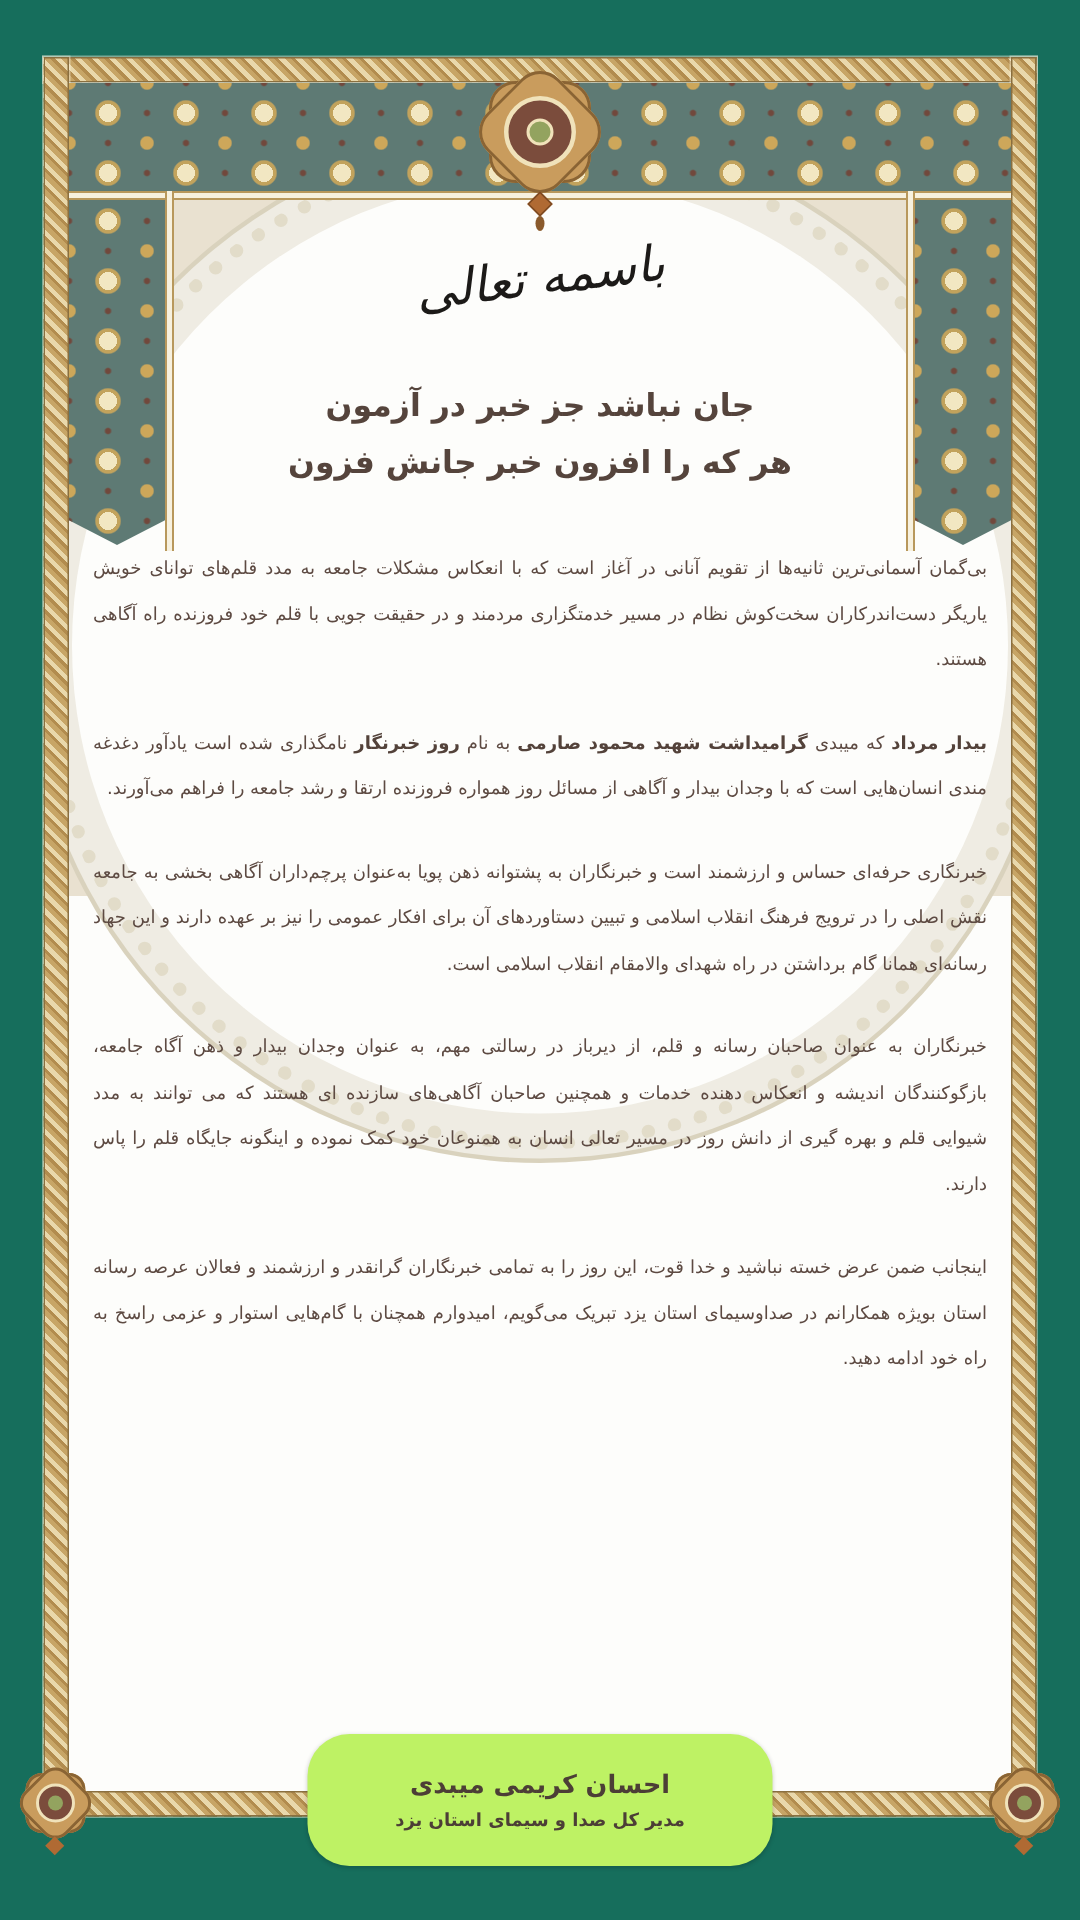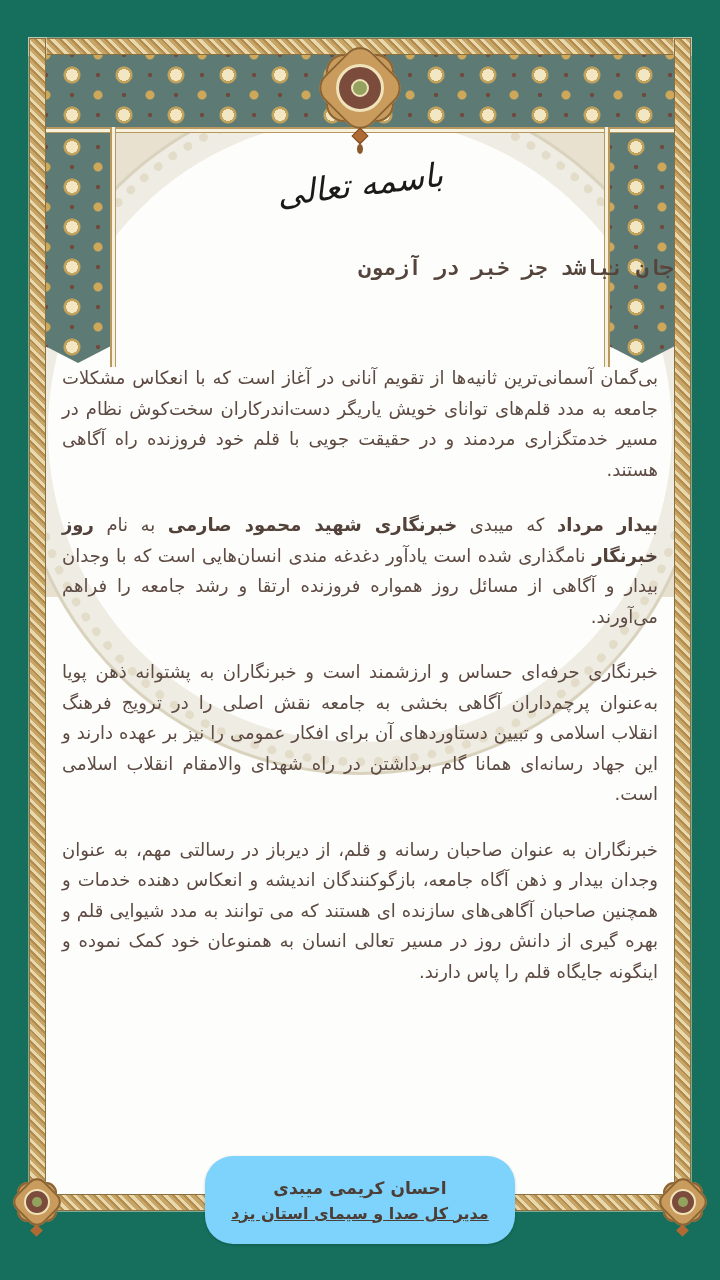--- a/index.html
+++ b/index.html
@@ -57,40 +57,40 @@
   }
   .arch::after{content:'';position:absolute;inset:-24px;border-radius:50%;
     border:9px dotted #e2dcc9;}
   
   .calligraphy{
     position:absolute;left:0;top:110px;width:628px;text-align:center;
     font-size:33px;font-style:italic;color:#1c1a18;
     transform:rotate(-7deg);letter-spacing:1px;
   }
   .poem{
-    position:absolute;left:0;top:196px;width:628px;text-align:right;
-    font-weight:bold;font-size:21px;line-height:38px;color:#55443c;font-family:Liberation Mono, monospace;
+    position:absolute;left:0;top:196px;width:628px;text-align:center;
+    font-weight:bold;font-size:21px;line-height:38px;color:#55443c;
   }
   .content{
     position:absolute;left:16px;top:308px;width:596px;
-    font-size:18px;line-height:30.5px;color:#5d4a42;
+    font-size:12px;line-height:30.5px;color:#5d4a42;
     text-align:justify;
   }
   .content p.para{margin:0 0 25px 0;}
   .content span.bold{font-weight:bold;color:#53423a;}
   
   .signature{
     position:absolute;left:205px;top:1156px;width:310px;height:88px;
-    background:#7dd3fc;border-radius:28px;
+    background:#bef264;border-radius:28px;
     box-shadow:0 1px 3px rgba(0,0,0,.18);
     display:flex;flex-direction:column;justify-content:center;align-items:center;gap:6px;
     text-align:center;color:#4c3e36;font-weight:bold;
   }
   .sig-name{font-size:17px;}
-  .sig-title{font-size:16px;text-decoration:underline;}
+  .sig-title{font-size:12px;}
   
   .toranj{position:absolute;left:318px;top:46px;width:84px;height:120px;}
   .star{position:absolute;background:#c99c5d;box-shadow:inset 0 0 0 2px #8a6434;}
   .toranj .s1{left:8px;top:8px;width:68px;height:68px;border-radius:18px;}
   .toranj .s2{left:8px;top:8px;width:68px;height:68px;border-radius:18px;transform:rotate(45deg);}
   .toranj .core{position:absolute;left:18px;top:18px;width:48px;height:48px;border-radius:50%;
     background:#7b4c3c;border:3px solid #f0e2ba;box-sizing:border-box;}
   .toranj .center{position:absolute;left:33px;top:33px;width:18px;height:18px;border-radius:50%;
     background:#93a35f;border:2px solid #f0e2ba;box-sizing:border-box;}
   .toranj .drop{position:absolute;left:36px;top:84px;width:12px;height:12px;background:#b06a33;
@@ -127,27 +127,29 @@
     <div class="floral floral-left"></div>
     <div class="floral floral-right"></div>
     <div class="trim trim-top"></div>
     <div class="trim trim-left"></div>
     <div class="trim trim-right"></div>
 
     <div class="calligraphy">باسمه تعالی</div>
 
     <div class="poem">
       <div>جان نباشد جز خبر در آزمون</div>
+      <div>هر که را افزون خبر جانش فزون</div>
     </div>
 
     <div class="content">
         <p class="para"><span>بی‌گمان آسمانی‌ترین ثانیه‌ها از تقویم آنانی در آغاز است که با انعکاس مشکلات جامعه به مدد قلم‌های توانای خویش یاریگر دست‌اندرکاران سخت‌کوش نظام در مسیر خدمتگزاری مردمند و در حقیقت جویی با قلم خود فروزنده راه آگاهی هستند.</span></p>
-        <p class="para"><span class="bold">بیدار مرداد</span><span> که میبدی </span><span class="bold">خبرنگاری شهید محمود صارمی</span><span> به نام </span><span class="bold">روز خبرنگار</span><span> نامگذاری شده است یادآور دغدغه مندی انسان‌هایی است که با وجدان بیدار و آگاهی از مسائل روز همواره فروزنده ارتقا و رشد جامعه را فراهم می‌آورند.</span></p>
+        <p class="para"><span class="bold">بیدار مرداد</span><span> که میبدی </span><span class="bold">گرامیداشت شهید محمود صارمی</span><span> به نام </span><span class="bold">روز خبرنگار</span><span> نامگذاری شده است یادآور دغدغه مندی انسان‌هایی است که با وجدان بیدار و آگاهی از مسائل روز همواره فروزنده ارتقا و رشد جامعه را فراهم می‌آورند.</span></p>
         <p class="para"><span>خبرنگاری حرفه‌ای حساس و ارزشمند است و خبرنگاران به پشتوانه ذهن پویا به‌عنوان پرچم‌داران آگاهی بخشی به جامعه نقش اصلی را در ترویج فرهنگ انقلاب اسلامی و تبیین دستاوردهای آن برای افکار عمومی را نیز بر عهده دارند و این جهاد رسانه‌ای همانا گام برداشتن در راه شهدای والامقام انقلاب اسلامی است.</span></p>
         <p class="para"><span>خبرنگاران به عنوان صاحبان رسانه و قلم، از دیرباز در رسالتی مهم، به عنوان وجدان بیدار و ذهن آگاه جامعه، بازگوکنندگان اندیشه و انعکاس دهنده خدمات و همچنین صاحبان آگاهی‌های سازنده ای هستند که می توانند به مدد شیوایی قلم و بهره گیری از دانش روز در مسیر تعالی انسان به همنوعان خود کمک نموده و اینگونه جایگاه قلم را پاس دارند.</span></p>
+        <p class="para"><span>اینجانب ضمن عرض خسته نباشید و خدا قوت، این روز را به تمامی خبرنگاران گرانقدر و ارزشمند و فعالان عرصه رسانه استان بویژه همکارانم در صداوسیمای استان یزد تبریک می‌گویم، امیدوارم همچنان با گام‌هایی استوار و عزمی راسخ به راه خود ادامه دهید.</span></p>
       </div>
   </div>
 
   <div class="toranj">
     <div class="star s1"></div>
     <div class="star s2"></div>
     <div class="core"></div>
     <div class="center"></div>
     <div class="drop"></div>
     <div class="tassel"></div>

